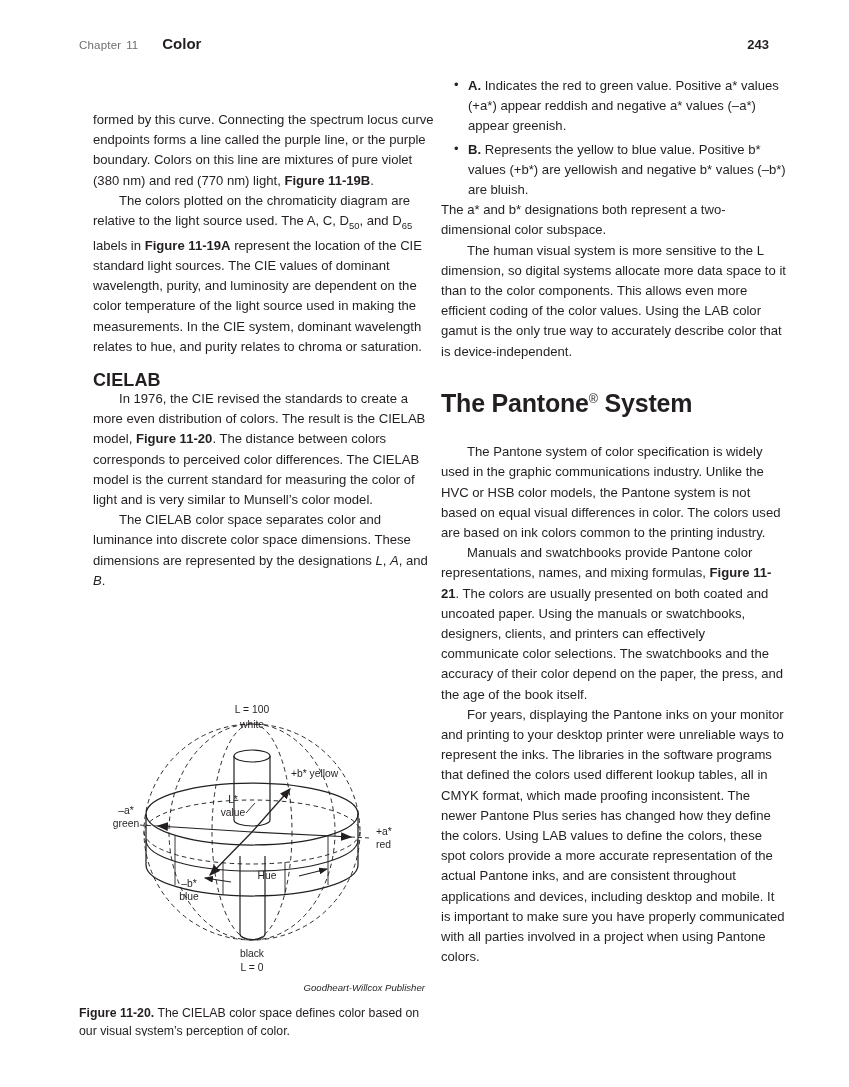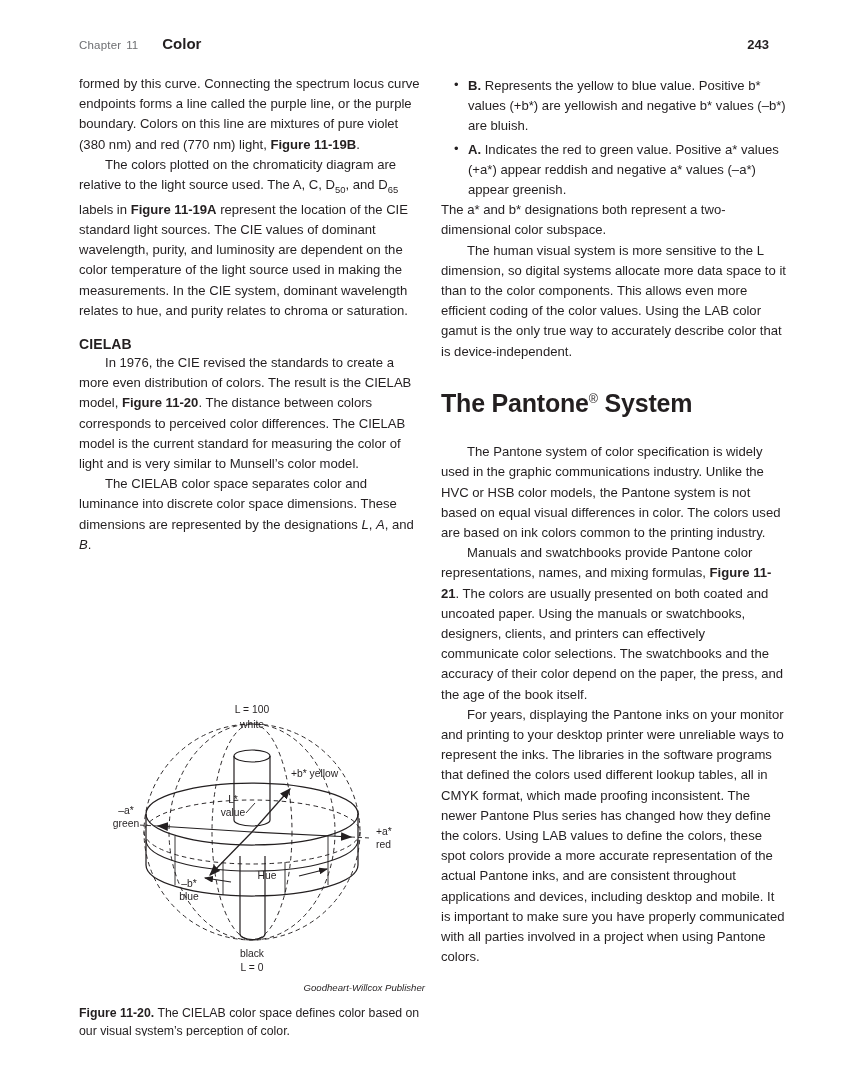--- a/index.html
+++ b/index.html
@@ -58,34 +58,34 @@
 
   
   .col {
     position: absolute;
     top: 74px;
     width: 345px;
     font-size: 13.1px;
     line-height: 20.2px;
     text-align: left;
   }
-  .col-left  { left: 79px; }
+  .col-left  { left: 93px; margin-top: 36px; }
   .col-right { left: 441px; }
 
   p {
     margin: 0;
   }
   p.indent {
     text-indent: 26px;
   }
   b, strong { font-weight: bold; }
   i, em { font-style: italic; }
 
   h3.subhead {
-    font-size: 14px;
+    font-size: 18px;
     font-weight: bold;
     margin: 14px 0 0 0;
     line-height: 18px;
     letter-spacing: 0.1px;
   }
 
   h2.section-head {
     font-size: 25px;
     font-weight: bold;
     line-height: 30px;
@@ -185,22 +185,22 @@
 
     <p class="indent"><span>In 1976, the CIE revised the standards to create a more even distribution of colors. The result is the CIELAB model, </span><b>Figure 11-20</b><span>. The distance between colors corresponds to perceived color differences. The CIELAB model is the current standard for measuring the color of light and is very similar to Munsell’s color model.</span></p>
 
     <p class="indent"><span>The CIELAB color space separates color and luminance into discrete color space dimensions. These dimensions are represented by the designations </span><i>L</i><span>, </span><i>A</i><span>, and </span><i>B</i><span>.</span></p>
 
   </div>
 
   <div class="col col-right">
 
     <ul class="bullets">
+      <li><b>A.</b><span> Indicates the red to green value. Positive a* values (+a*) appear reddish and negative a* values (–a*) appear greenish.</span></li>
       <li><b>B.</b><span> Represents the yellow to blue value. Positive b* values (+b*) are yellowish and negative b* values (–b*) are bluish.</span></li>
-      <li><b>A.</b><span> Indicates the red to green value. Positive a* values (+a*) appear reddish and negative a* values (–a*) appear greenish.</span></li>
     </ul>
 
     <p>The a* and b* designations both represent a two-dimensional color subspace.</p>
 
     <p class="indent">The human visual system is more sensitive to the L dimension, so digital systems allocate more data space to it than to the color components. This allows even more efficient coding of the color values. Using the LAB color gamut is the only true way to accurately describe color that is device-independent.</p>
 
     <h2 class="section-head"><span>The Pantone</span><sup>®</sup><span> System</span></h2>
 
     <p class="indent">The Pantone system of color specification is widely used in the graphic communications industry. Unlike the HVC or HSB color models, the Pantone system is not based on equal visual differences in color. The colors used are based on ink colors common to the printing industry.</p>
 

